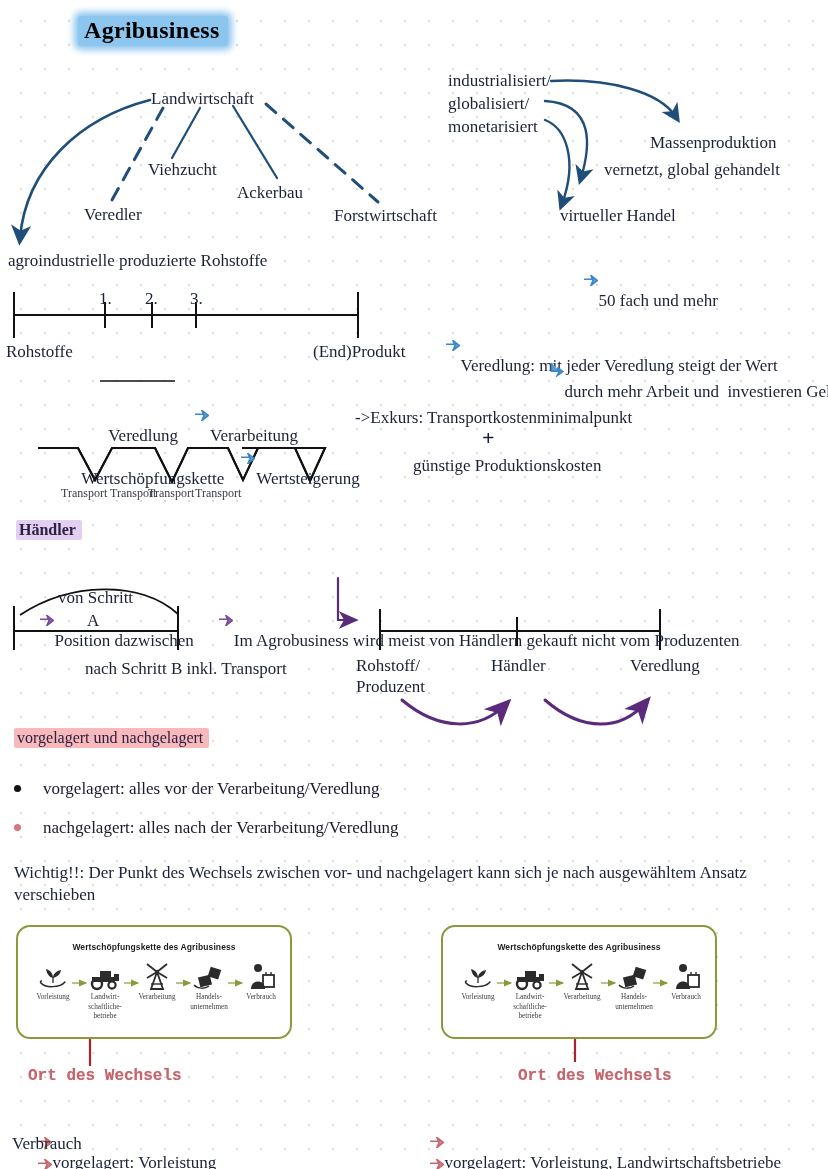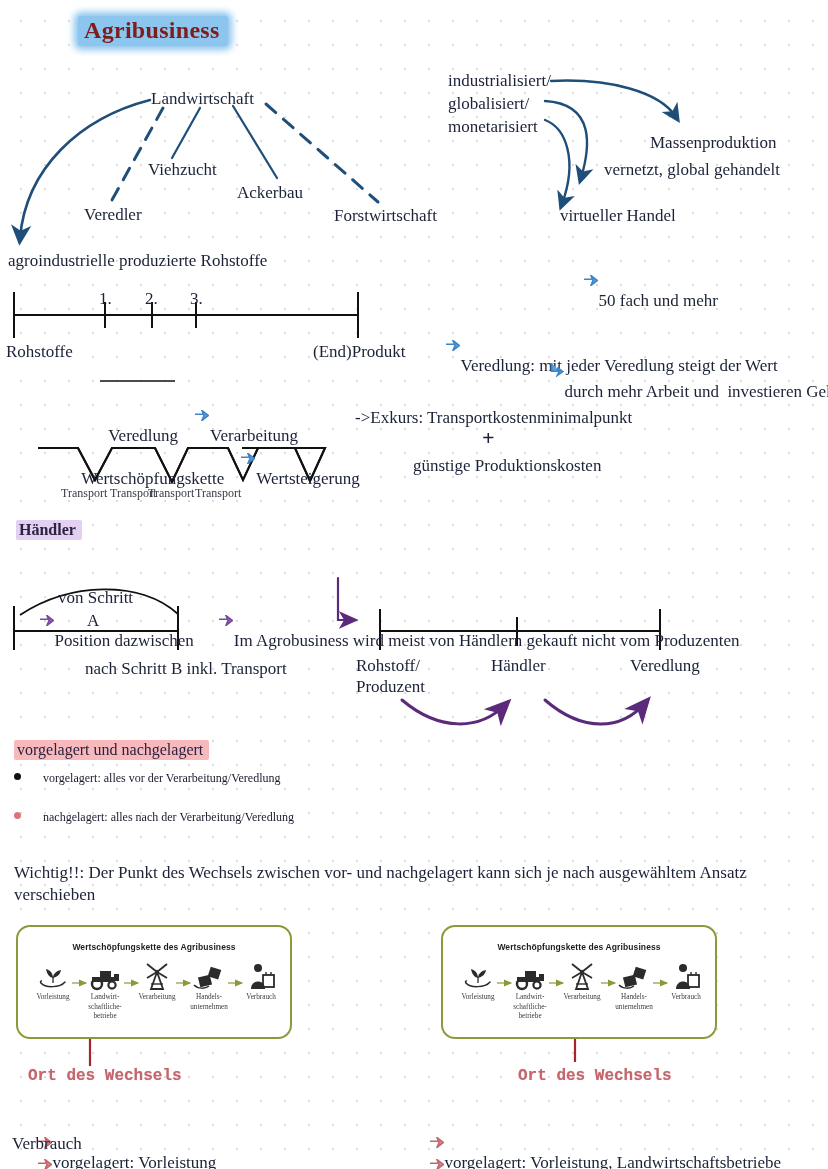--- a/index.html
+++ b/index.html
@@ -11,21 +11,21 @@
     background-position:9px 9px;
     font-family:"Liberation Serif", serif;
     color:#1a1a2e;
   }
   .abs{position:absolute;}
   svg.layer{position:absolute;left:0;top:0;width:828px;height:1169px;pointer-events:none;}
 
   
   #title{
     left:78px;top:16px;font-size:24px;font-weight:bold;letter-spacing:.3px;
-    color:#7f1d1d;
+    color:#000000;
     padding:1px 8px 2px 6px;
     background:#8cc5ee;
     box-shadow:0 0 7px 4px #8cc5ee;
     border-radius:3px;
   }
 
   
   .lbl{font-size:17px;line-height:1.25;white-space:pre;color:#1b2237;}
   .lbl.xs{font-size:12px;color:#3a3a47;}
 
@@ -38,21 +38,21 @@
     background:#f8b9bd;color:#2b2140;padding:1px 6px 2px 3px;border-radius:2px;
     font-size:16px;
   }
   .pinktxt{color:#c4666d;font-weight:bold;font-family:Liberation Mono, monospace;}
   .pinktxt.shadow{text-shadow:0 0 1px #e3b0b3;}
 
   
   .ar{display:inline-block;vertical-align:-1px;margin-right:1px;}
 
   
-  .bullet{font-size:12px;line-height:1.2;}
+  .bullet{font-size:17px;line-height:1.2;margin-top:8px;}
   .dot{display:inline-block;width:7px;height:7px;border-radius:50%;
        vertical-align:2px;margin-right:22px;}
   .dot.k{background:#111;}
   .dot.p{background:#d9767c;}
 
   
   .infobox{
     border:2px solid #8a9a3b;border-radius:14px;background:#ffffff;
     width:272px;height:110px;
   }
@@ -232,21 +232,21 @@
 
 <div class="abs lbl" style="left:58px;top:587px;">von Schritt</div>
 <div class="abs lbl" style="left:87px;top:610px;">A</div>
 <div class="abs lbl" style="left:85px;top:658px;">nach Schritt B inkl. Transport</div>
 
 <div class="abs lbl" style="left:356px;top:655px;">Rohstoff/</div>
 <div class="abs lbl" style="left:356px;top:676px;">Produzent</div>
 <div class="abs lbl" style="left:491px;top:655px;">Händler</div>
 <div class="abs lbl" style="left:630px;top:655px;">Veredlung</div>
 
-<div class="abs" style="left:14px;top:729px;margin-top:12px;">
+<div class="abs" style="left:14px;top:729px;">
   <span class="hl-pink">vorgelagert und nachgelagert</span>
 </div>
 
 <div class="abs bullet" style="left:14px;top:771px;">
   <span class="dot k"></span><span>vorgelagert: alles vor der Verarbeitung/Veredlung</span>
 </div>
 <div class="abs bullet" style="left:14px;top:810px;">
   <span class="dot p"></span><span>nachgelagert: alles nach der Verarbeitung/Veredlung</span>
 </div>
 

